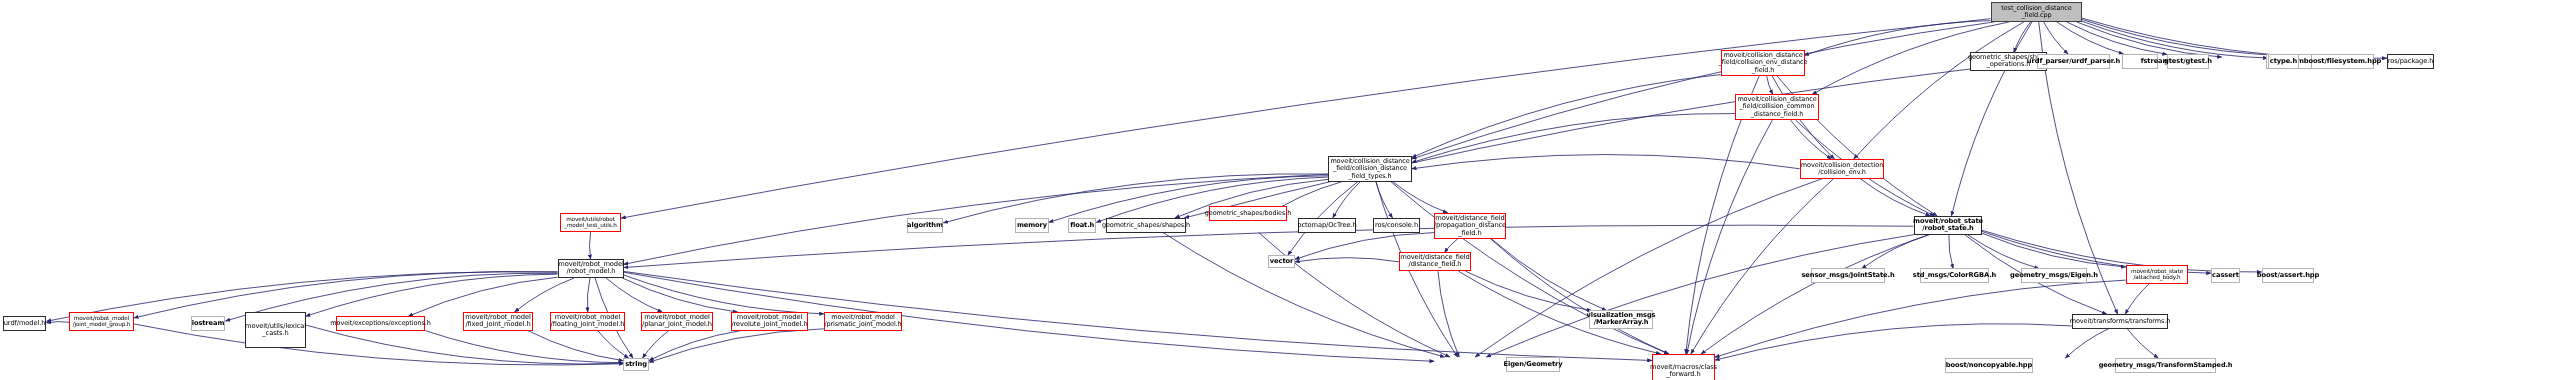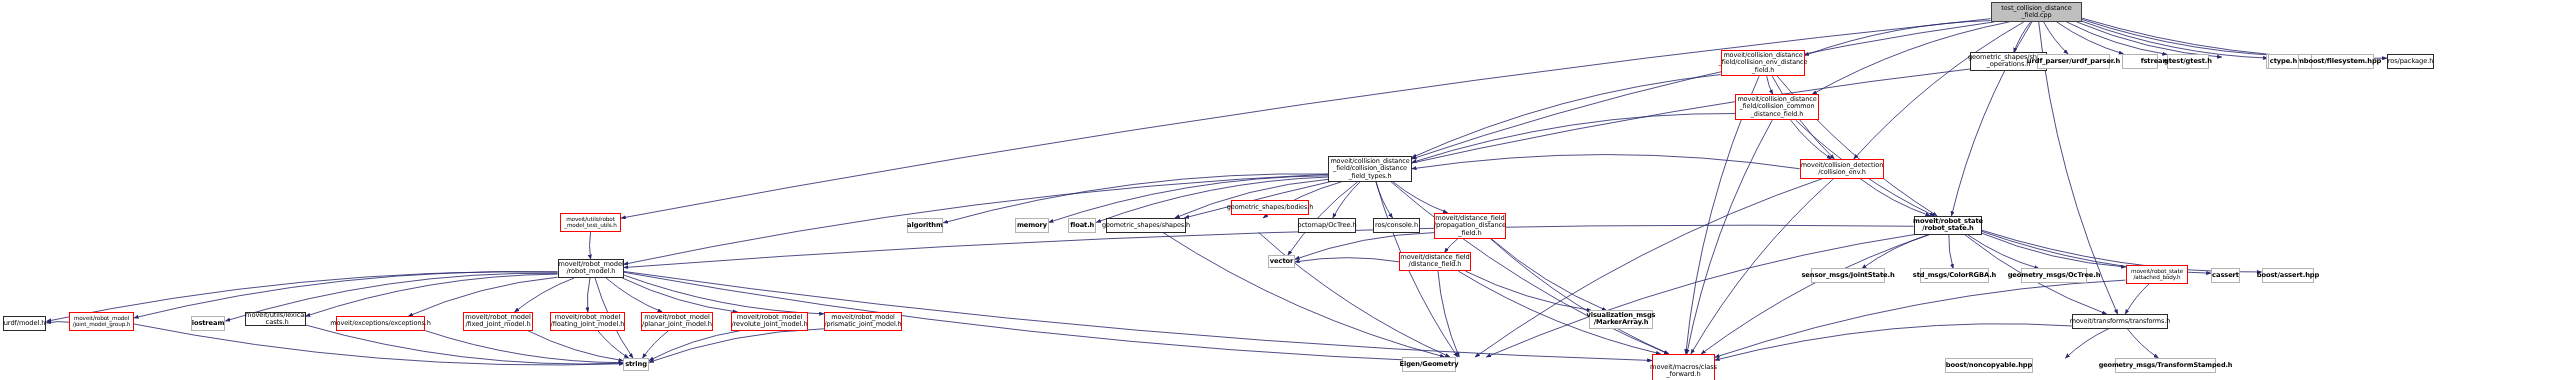--- a/index.html
+++ b/index.html
@@ -169,61 +169,61 @@
 /collision_env.h</div>
       <div class="node bold" style="left: 1328px; top: 156px; width: 84px; height: 26px; font-size: 6.5px;">moveit/collision_distance
 _field/collision_distance
 _field_types.h</div>
       <div class="node red" style="left: 560px; top: 213px; width: 61px; height: 18.6px; font-size: 5.7px;">moveit/utils/robot
 _model_test_utils.h</div>
       <div class="node grey" style="left: 907px; top: 218px; width: 36px; height: 14.5px;">algorithm</div>
       <div class="node grey" style="left: 1015px; top: 218px; width: 34px; height: 14.5px;">memory</div>
       <div class="node grey" style="left: 1068px; top: 218px; width: 28.4px; height: 14.5px;">float.h</div>
       <div class="node bold" style="left: 1106px; top: 218px; width: 80px; height: 14.5px; font-size: 6.5px;">geometric_shapes/shapes.h</div>
-      <div class="node red" style="left: 1209px; top: 200px; width: 78px; height: 14.5px; font-size: 6.5px; margin-left: 22px;">geometric_shapes/bodies.h</div>
+      <div class="node red" style="left: 1209px; top: 206px; width: 78px; height: 14.5px; font-size: 6.5px;">geometric_shapes/bodies.h</div>
       <div class="node bold" style="left: 1298px; top: 218px; width: 58px; height: 14.5px;">octomap/OcTree.h</div>
       <div class="node bold" style="left: 1373px; top: 218px; width: 47px; height: 14.5px;">ros/console.h</div>
       <div class="node red" style="left: 1434px; top: 213px; width: 72px; height: 26px;">moveit/distance_field
 /propagation_distance
 _field.h</div>
       <div class="node bold" style="left: 1914px; top: 216px; width: 68px; height: 18.6px; font-weight: bold;">moveit/robot_state
 /robot_state.h</div>
       <div class="node grey" style="left: 1268px; top: 255px; width: 27px; height: 13.4px;">vector</div>
       <div class="node red" style="left: 1399px; top: 252px; width: 72px; height: 18.6px;">moveit/distance_field
 /distance_field.h</div>
       <div class="node grey" style="left: 1811px; top: 268px; width: 74px; height: 14.5px;">sensor_msgs/JointState.h</div>
       <div class="node grey" style="left: 1920px; top: 268px; width: 69px; height: 14.5px;">std_msgs/ColorRGBA.h</div>
-      <div class="node grey" style="left: 2021px; top: 268px; width: 66px; height: 14.5px;">geometry_msgs/OcTree.h</div>
+      <div class="node grey" style="left: 2021px; top: 268px; width: 66px; height: 14.5px;">geometry_msgs/Eigen.h</div>
       <div class="node red" style="left: 2126px; top: 265px; width: 62px; height: 18.6px; font-size: 5.7px;">moveit/robot_state
 /attached_body.h</div>
       <div class="node grey" style="left: 2211px; top: 268px; width: 29px; height: 14.5px;">cassert</div>
       <div class="node grey" style="left: 2262px; top: 268px; width: 52px; height: 14.5px;">boost/assert.hpp</div>
       <div class="node bold" style="left: 3.1px; top: 316px; width: 43px; height: 14.5px;">urdf/model.h</div>
       <div class="node red" style="left: 69px; top: 312px; width: 65px; height: 18.6px; font-size: 5.7px;">moveit/robot_model
 /joint_model_group.h</div>
       <div class="node grey" style="left: 191px; top: 316px; width: 34px; height: 14.5px;">iostream</div>
-      <div class="node bold" style="left: 245px; top: 312px; width: 61px; height: 14px;">moveit/utils/lexical
+      <div class="node bold" style="left: 245px; top: 312px; width: 61px; height: 36px;">moveit/utils/lexical
 _casts.h</div>
       <div class="node red" style="left: 336px; top: 316px; width: 89px; height: 14.5px; font-size: 6.5px;">moveit/exceptions/exceptions.h</div>
       <div class="node red" style="left: 463px; top: 312px; width: 70px; height: 18.6px;">moveit/robot_model
 /fixed_joint_model.h</div>
       <div class="node red" style="left: 550px; top: 312px; width: 75px; height: 18.6px;">moveit/robot_model
 /floating_joint_model.h</div>
       <div class="node red" style="left: 641px; top: 312px; width: 72px; height: 18.6px;">moveit/robot_model
 /planar_joint_model.h</div>
       <div class="node red" style="left: 731px; top: 312px; width: 77px; height: 18.6px;">moveit/robot_model
 /revolute_joint_model.h</div>
       <div class="node red" style="left: 824px; top: 312px; width: 78px; height: 18.6px; font-size: 6.5px;">moveit/robot_model
 /prismatic_joint_model.h</div>
       <div class="node bold" style="left: 558px; top: 259px; width: 66px; height: 18.6px;">moveit/robot_model
 /robot_model.h</div>
       <div class="node grey" style="left: 1589px; top: 310px; width: 64px; height: 18.6px;">visualization_msgs
 /MarkerArray.h</div>
       <div class="node bold" style="left: 2072px; top: 314px; width: 96px; height: 14.5px; font-size: 6.5px;">moveit/transforms/transforms.h</div>
       <div class="node grey" style="left: 623px; top: 358px; width: 26px; height: 13.4px;">string</div>
-      <div class="node grey" style="left: 1402px; top: 357px; width: 54px; height: 14.5px;">Eigen/Geometry</div>
+      <div class="node grey" style="left: 1506px; top: 357px; width: 54px; height: 14.5px;">Eigen/Geometry</div>
       <div class="node red" style="left: 1652px; top: 354px; width: 63px; height: 34px;">moveit/macros/class
 _forward.h</div>
       <div class="node grey" style="left: 1945px; top: 358px; width: 88px; height: 14.5px;">boost/noncopyable.hpp</div>
       <div class="node grey" style="left: 2115px; top: 358px; width: 101px; height: 14.5px; font-size: 6.5px;">geometry_msgs/TransformStamped.h</div>
     </div>
 </div>
 
 
 </body></html>

